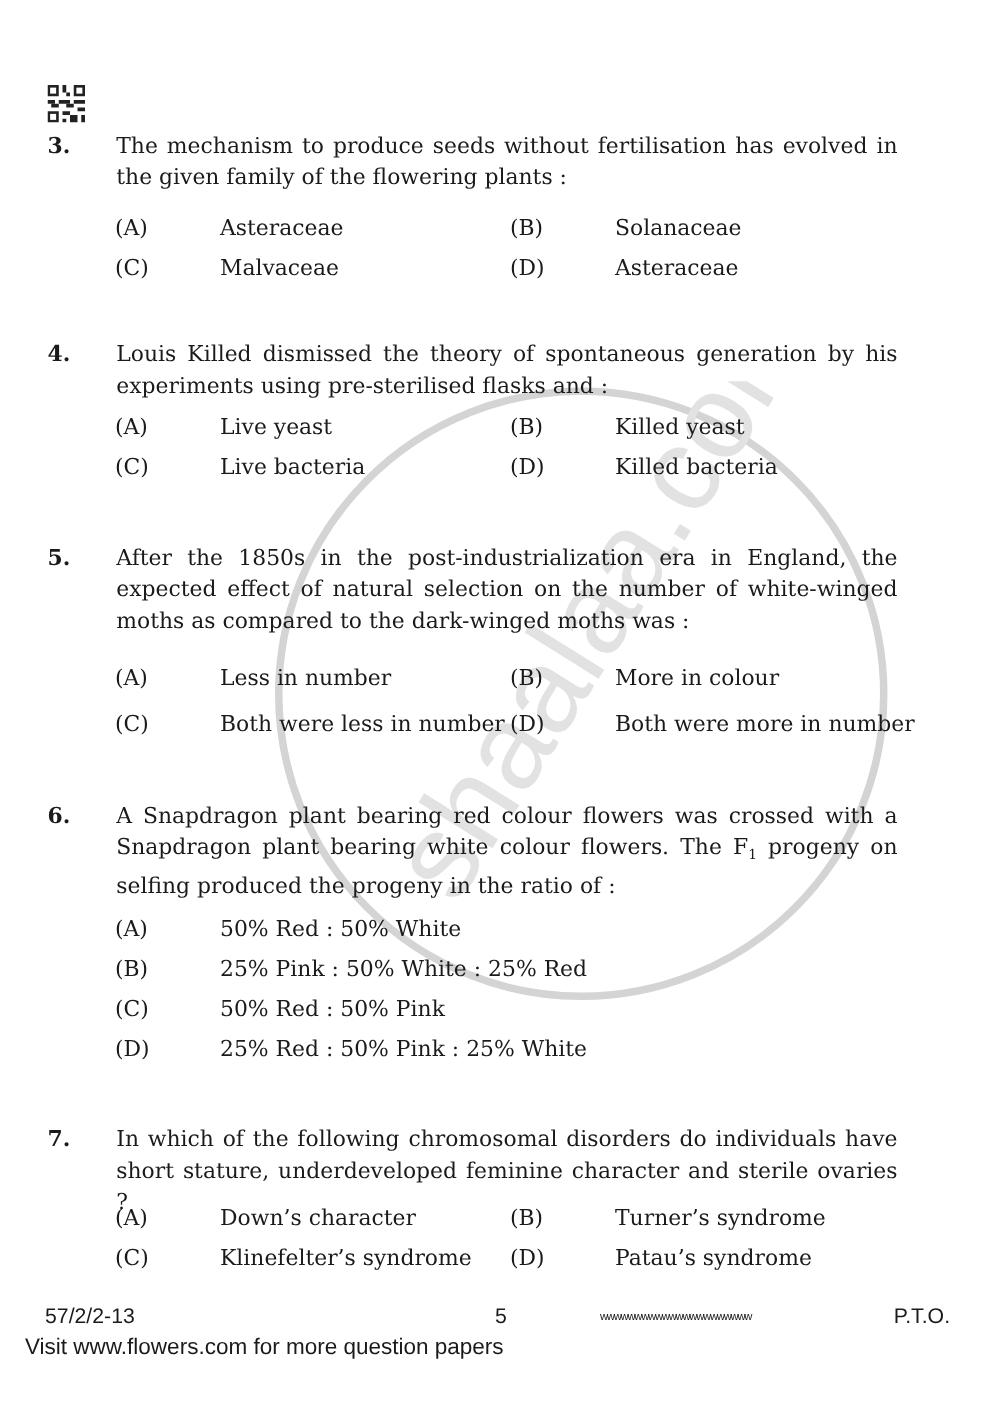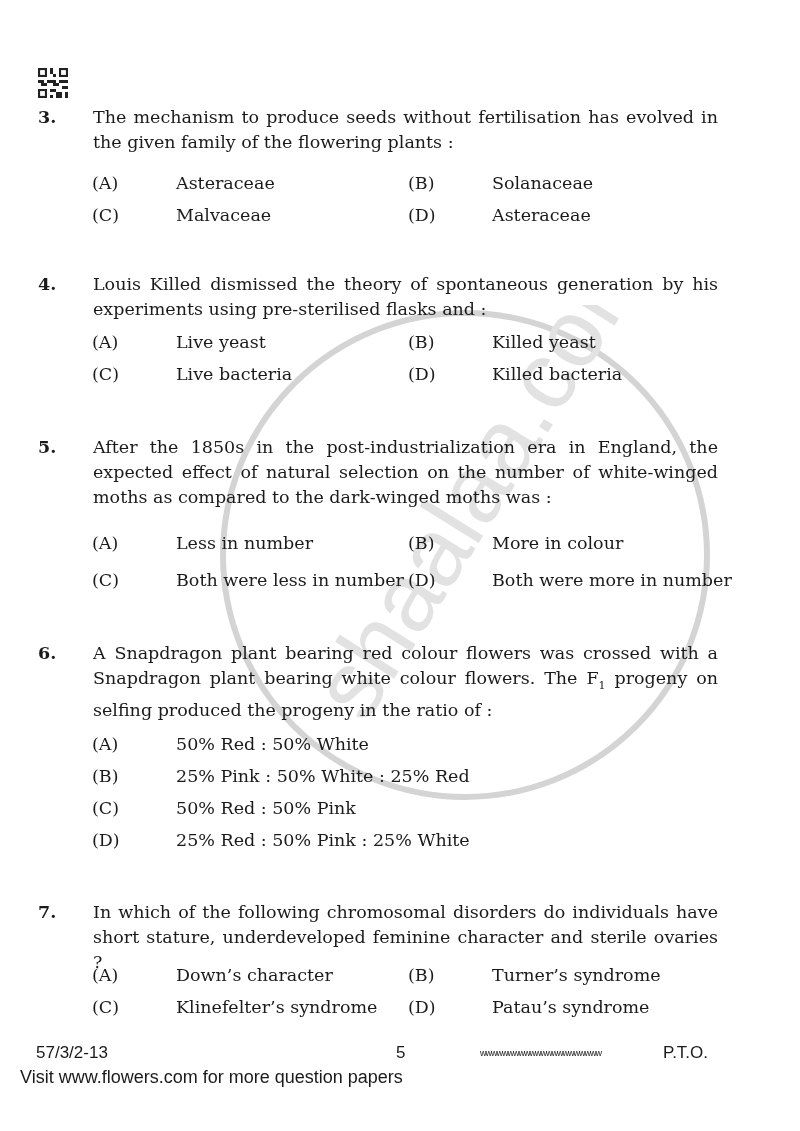--- a/index.html
+++ b/index.html
@@ -143,17 +143,17 @@
   </div>
 <div class="opt" style="left:92px; top:995px;">
     <span class="lbl">(C)</span>
     <span class="val">Klinefelter’s syndrome</span>
   </div>
 <div class="opt" style="left:408px; top:995px;">
     <span class="lbl">(D)</span>
     <span class="val">Patau’s syndrome</span>
   </div>
 
-<div class="footer" style="left:36px;">57/3/2-13</div>
+<div class="footer" style="left:36px;">57/2/2-13</div>
 <div class="footer" style="left:396px;">5</div>
 <div class="footer" style="left:480px; font-size:9px; top:1048px; letter-spacing:-1px;">wwwwwwwwwwwwwwwwwwwwww</div>
-<div class="footer" style="left:663px;">P.T.O.</div>
+<div class="footer" style="left:715px;">P.T.O.</div>
 <div class="visit">Visit www.flowers.com for more question papers</div>
 
 </body></html>

